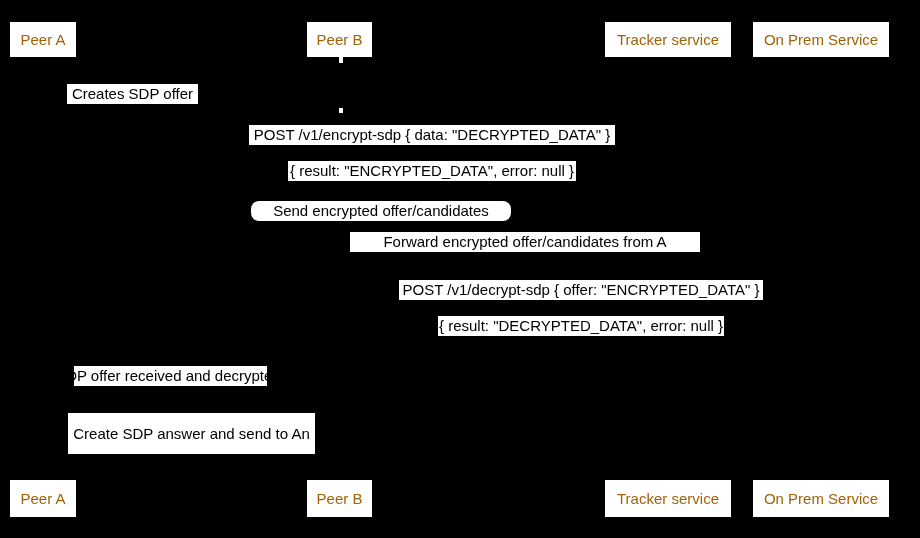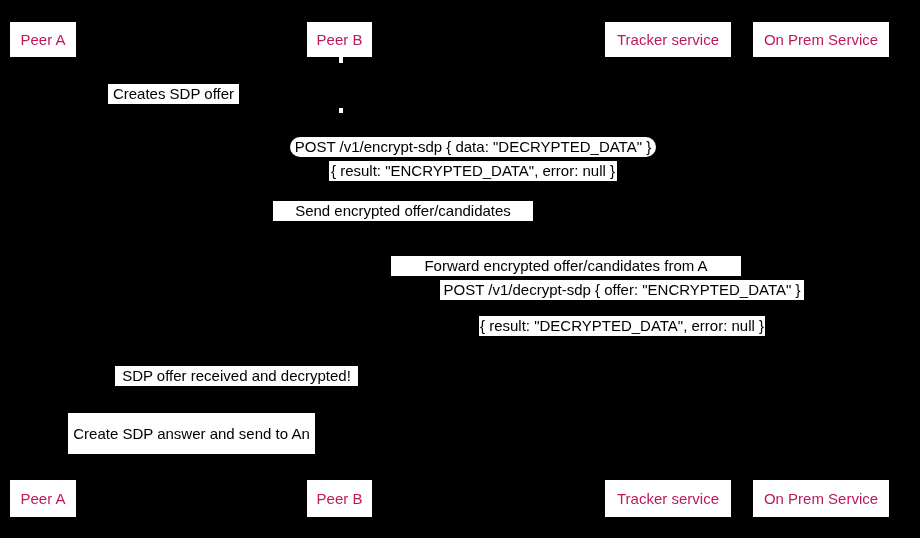--- a/index.html
+++ b/index.html
@@ -11,21 +11,21 @@
     position: relative;
     width: 920px;
     height: 538px;
     background: #000000;
     overflow: hidden;
     font-family: "Liberation Sans", "DejaVu Sans", sans-serif;
   }
   .participant {
     position: absolute;
     background: #ffffff;
-    color: #be185d;
+    color: #a16207;
     display: flex;
     align-items: center;
     justify-content: center;
     font-size: 15px;
     white-space: nowrap;
   }
   .p-peer-a-top   { left: 10px;  top: 22px;  width: 66px;  height: 35px; }
   .p-peer-b-top   { left: 307px; top: 22px;  width: 65px;  height: 35px; }
   .p-tracker-top  { left: 605px; top: 22px;  width: 126px; height: 35px; }
   .p-onprem-top   { left: 753px; top: 22px;  width: 136px; height: 35px; }
@@ -39,30 +39,29 @@
     color: #000000;
     font-size: 15px;
     line-height: 20px;
     height: 20px;
     white-space: nowrap;
     display: flex;
     align-items: center;
     justify-content: center;
     padding: 0 2px;
     box-sizing: border-box;
-    margin-left: 41px;
   }
   .m-creates-offer  { left: 67px;  top: 84px;  width: 131px; }
-  .m-post-encrypt   { left: 249px; top: 137px; width: 366px; border-radius: 10px; }
+  .m-post-encrypt   { left: 249px; top: 125px; width: 366px; }
   .m-result-encrypt { left: 288px; top: 161px; width: 288px; }
-  .m-send-encrypted { left: 232px; top: 201px; width: 260px; }
-  .m-forward        { left: 350px; top: 256px; width: 350px; }
+  .m-send-encrypted { left: 251px; top: 201px; width: 260px; border-radius: 8px; }
+  .m-forward        { left: 350px; top: 232px; width: 350px; }
   .m-post-decrypt   { left: 399px; top: 280px; width: 364px; }
   .m-result-decrypt { left: 438px; top: 316px; width: 286px; }
-  .m-received       { left: 74px;  top: 366px; width: 243px; }
+  .m-received       { left: 74px;  top: 366px; width: 193px; }
   .note {
     position: absolute;
     left: 68px;
     top: 413px;
     width: 247px;
     height: 41px;
     background: #ffffff;
     color: #000000;
     font-size: 15px;
     line-height: 20px;

